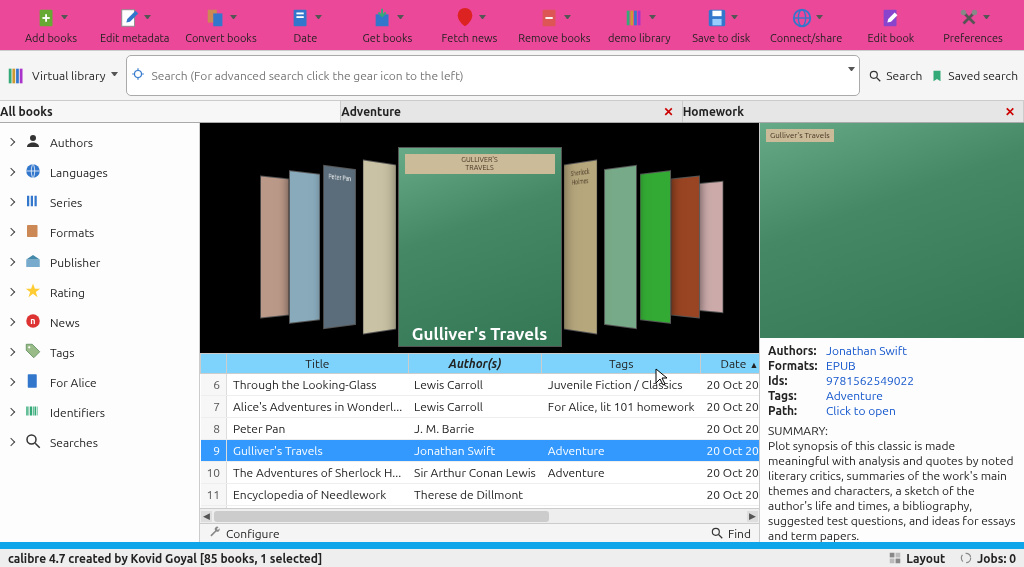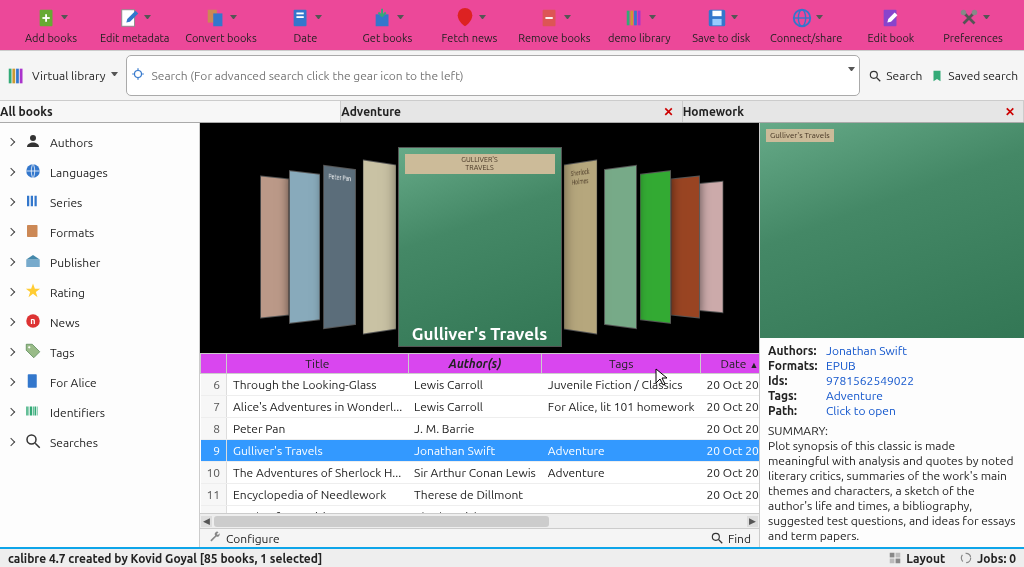--- a/index.html
+++ b/index.html
@@ -34,36 +34,36 @@
 .cover.l3 { width: 45px; height: 150px; left: 85px;  transform: translate(-50%,-50%) rotateY(60deg); z-index: 13; background:#8ab; }
 .cover.l4 { width: 40px; height: 140px; left: 55px;  transform: translate(-50%,-50%) rotateY(60deg); z-index: 12; background:#b98; }
 .cover.r1 { width: 55px; height: 170px; left: 360px; transform: translate(-50%,-50%) rotateY(-60deg); z-index: 15; background:#b6a77d; }
 .cover.r2 { width: 50px; height: 160px; left: 400px; transform: translate(-50%,-50%) rotateY(-60deg); z-index: 14; background:#7a8; }
 .cover.r3 { width: 45px; height: 150px; left: 435px; transform: translate(-50%,-50%) rotateY(-60deg); z-index: 13; background:#3a3; }
 .cover.r4 { width: 40px; height: 140px; left: 465px; transform: translate(-50%,-50%) rotateY(-60deg); z-index: 12; background:#942; }
 .cover.r5 { width: 35px; height: 130px; left: 490px; transform: translate(-50%,-50%) rotateY(-60deg); z-index: 11; background:#caa; }
 .cover-label { position:absolute; top:6px; left:6px; right:6px; font-size:8px; color:#fff; text-align:center; line-height:1.1; }
 .grid-wrap { flex: 1; overflow: auto; position: relative; background: #fff; }
 table.grid { width: 100%; border-collapse: collapse; font-size: 12px; }
-table.grid th { background: #d946ef; border: 1px solid #ccc; padding: 3px 6px; font-weight: normal; position: sticky; top: 0; }
+table.grid th { background: #7dd3fc; border: 1px solid #ccc; padding: 3px 6px; font-weight: normal; position: sticky; top: 0; }
 table.grid th.sorted { font-style: italic; font-weight: bold; }
 table.grid td { border-bottom: 1px solid #eee; padding: 4px 6px; white-space: nowrap; overflow: hidden; text-overflow: ellipsis; }
 table.grid td.idx { text-align: right; color: #555; width: 22px; background: #f7f7f7; border-right: 1px solid #ddd; }
 table.grid tr.sel td { background: #3399ff; color: #fff; }
 table.grid tr.sel td.idx { background: #3399ff; color: #fff; }
 .details { width: 265px; border-left: 1px solid #ccc; background: #fdfdfd; display: flex; flex-direction: column; overflow: hidden; }
 .details .cover-img { width: 100%; height: 215px; background: linear-gradient(160deg,#6a8 0%, #486 40%, #375 100%); position: relative; }
 .cover-img .small-label { position:absolute; top:6px; left:6px; background:#cb9; color:#432; font-size:8px; padding:2px 4px; }
 .details .meta { padding: 6px 8px; font-size: 12px; overflow-y: auto; flex: 1; }
 .meta-row { display: flex; margin-bottom: 2px; }
 .meta-row .k { width: 58px; font-weight: bold; }
 .meta-row .v { flex: 1; color: #1155cc; }
 .meta .summary { margin-top: 6px; color: #222; line-height: 1.25; }
 .bottombar { display: flex; align-items: center; padding: 2px 8px; border-top: 1px solid #ccc; background: #f5f5f5; font-size: 12px; gap: 12px; }
-.statusbar { padding: 2px 8px; border-top: 2px solid #0ea5e9; background: #eee; font-size: 12px; font-weight: bold; display:flex; justify-content:space-between; align-items:center; }
+.statusbar { padding: 2px 8px; border-top: 7px solid #0ea5e9; background: #eee; font-size: 12px; font-weight: bold; display:flex; justify-content:space-between; align-items:center; }
 .spacer { flex: 1; }
 .icon-svg { width: 22px; height: 22px; }
 .sort-arrow { font-size: 9px; margin-left: 3px; }
 .hscroll { height: 15px; background: #eee; border-top: 1px solid #ccc; position: relative; }
 .hscroll .thumb { position: absolute; left: 14px; top: 2px; height: 11px; width: 60%; background: #ccc; border-radius: 3px; }
 .hscroll .arr { position: absolute; top: 2px; width: 11px; height: 11px; background: #ddd; font-size: 9px; text-align: center; line-height: 11px; color: #555; }
 .hscroll .arr.l { left: 1px; } .hscroll .arr.r { right: 1px; }
 .cursor-icon { position: absolute; pointer-events: none; z-index: 50; }
 </style>
 </head>

